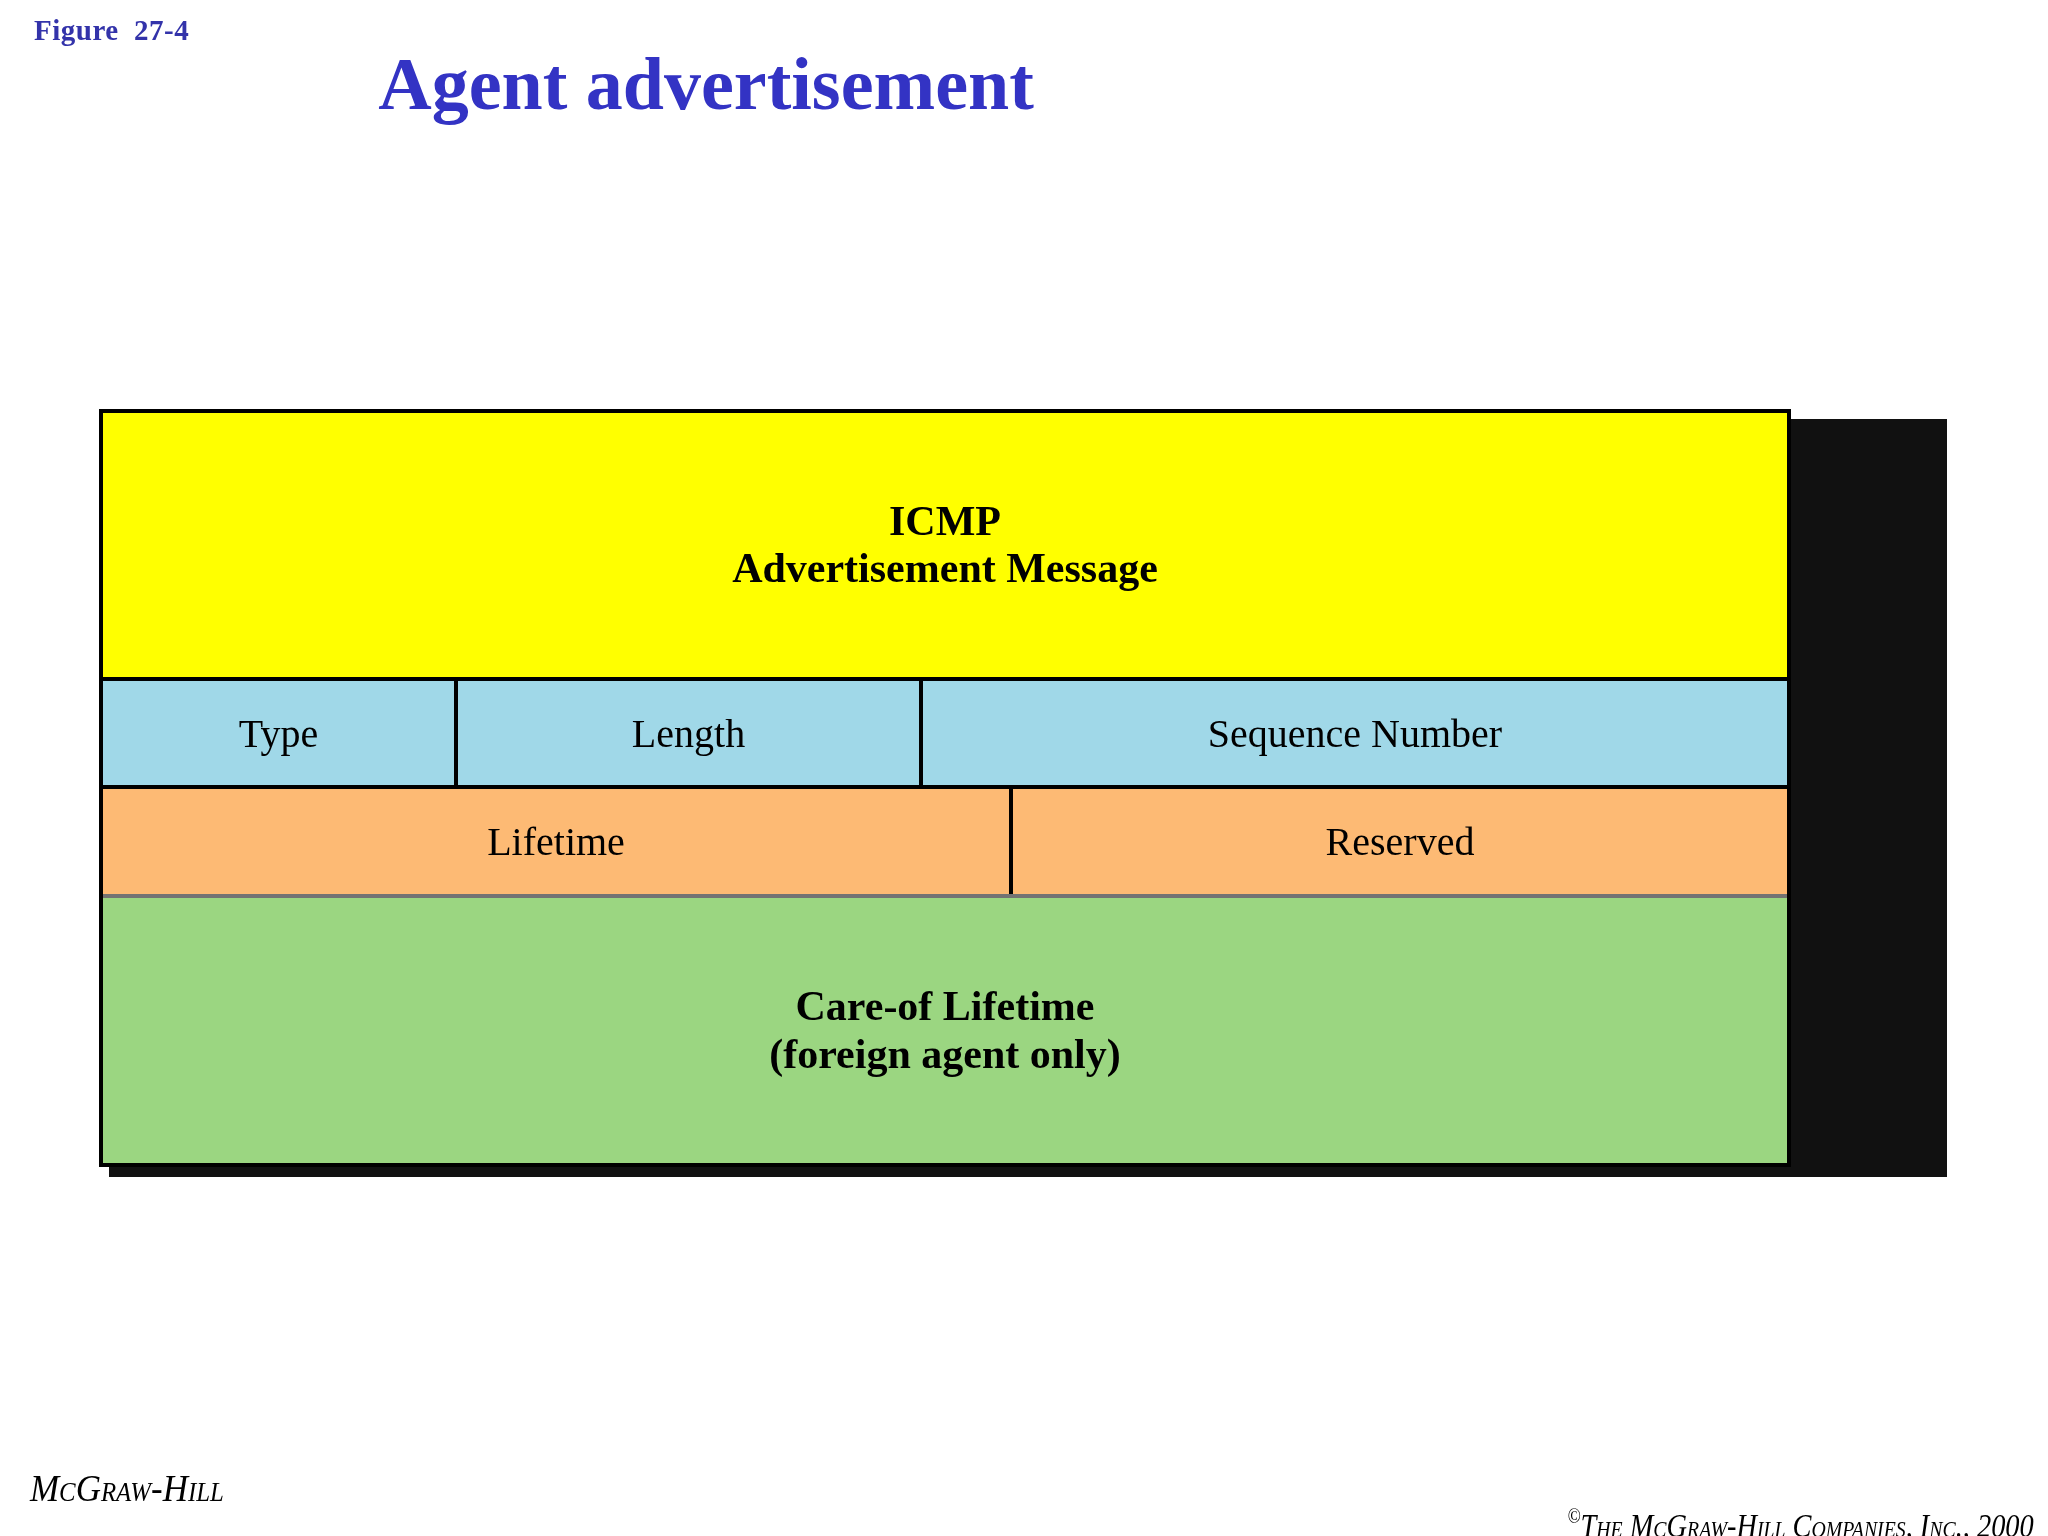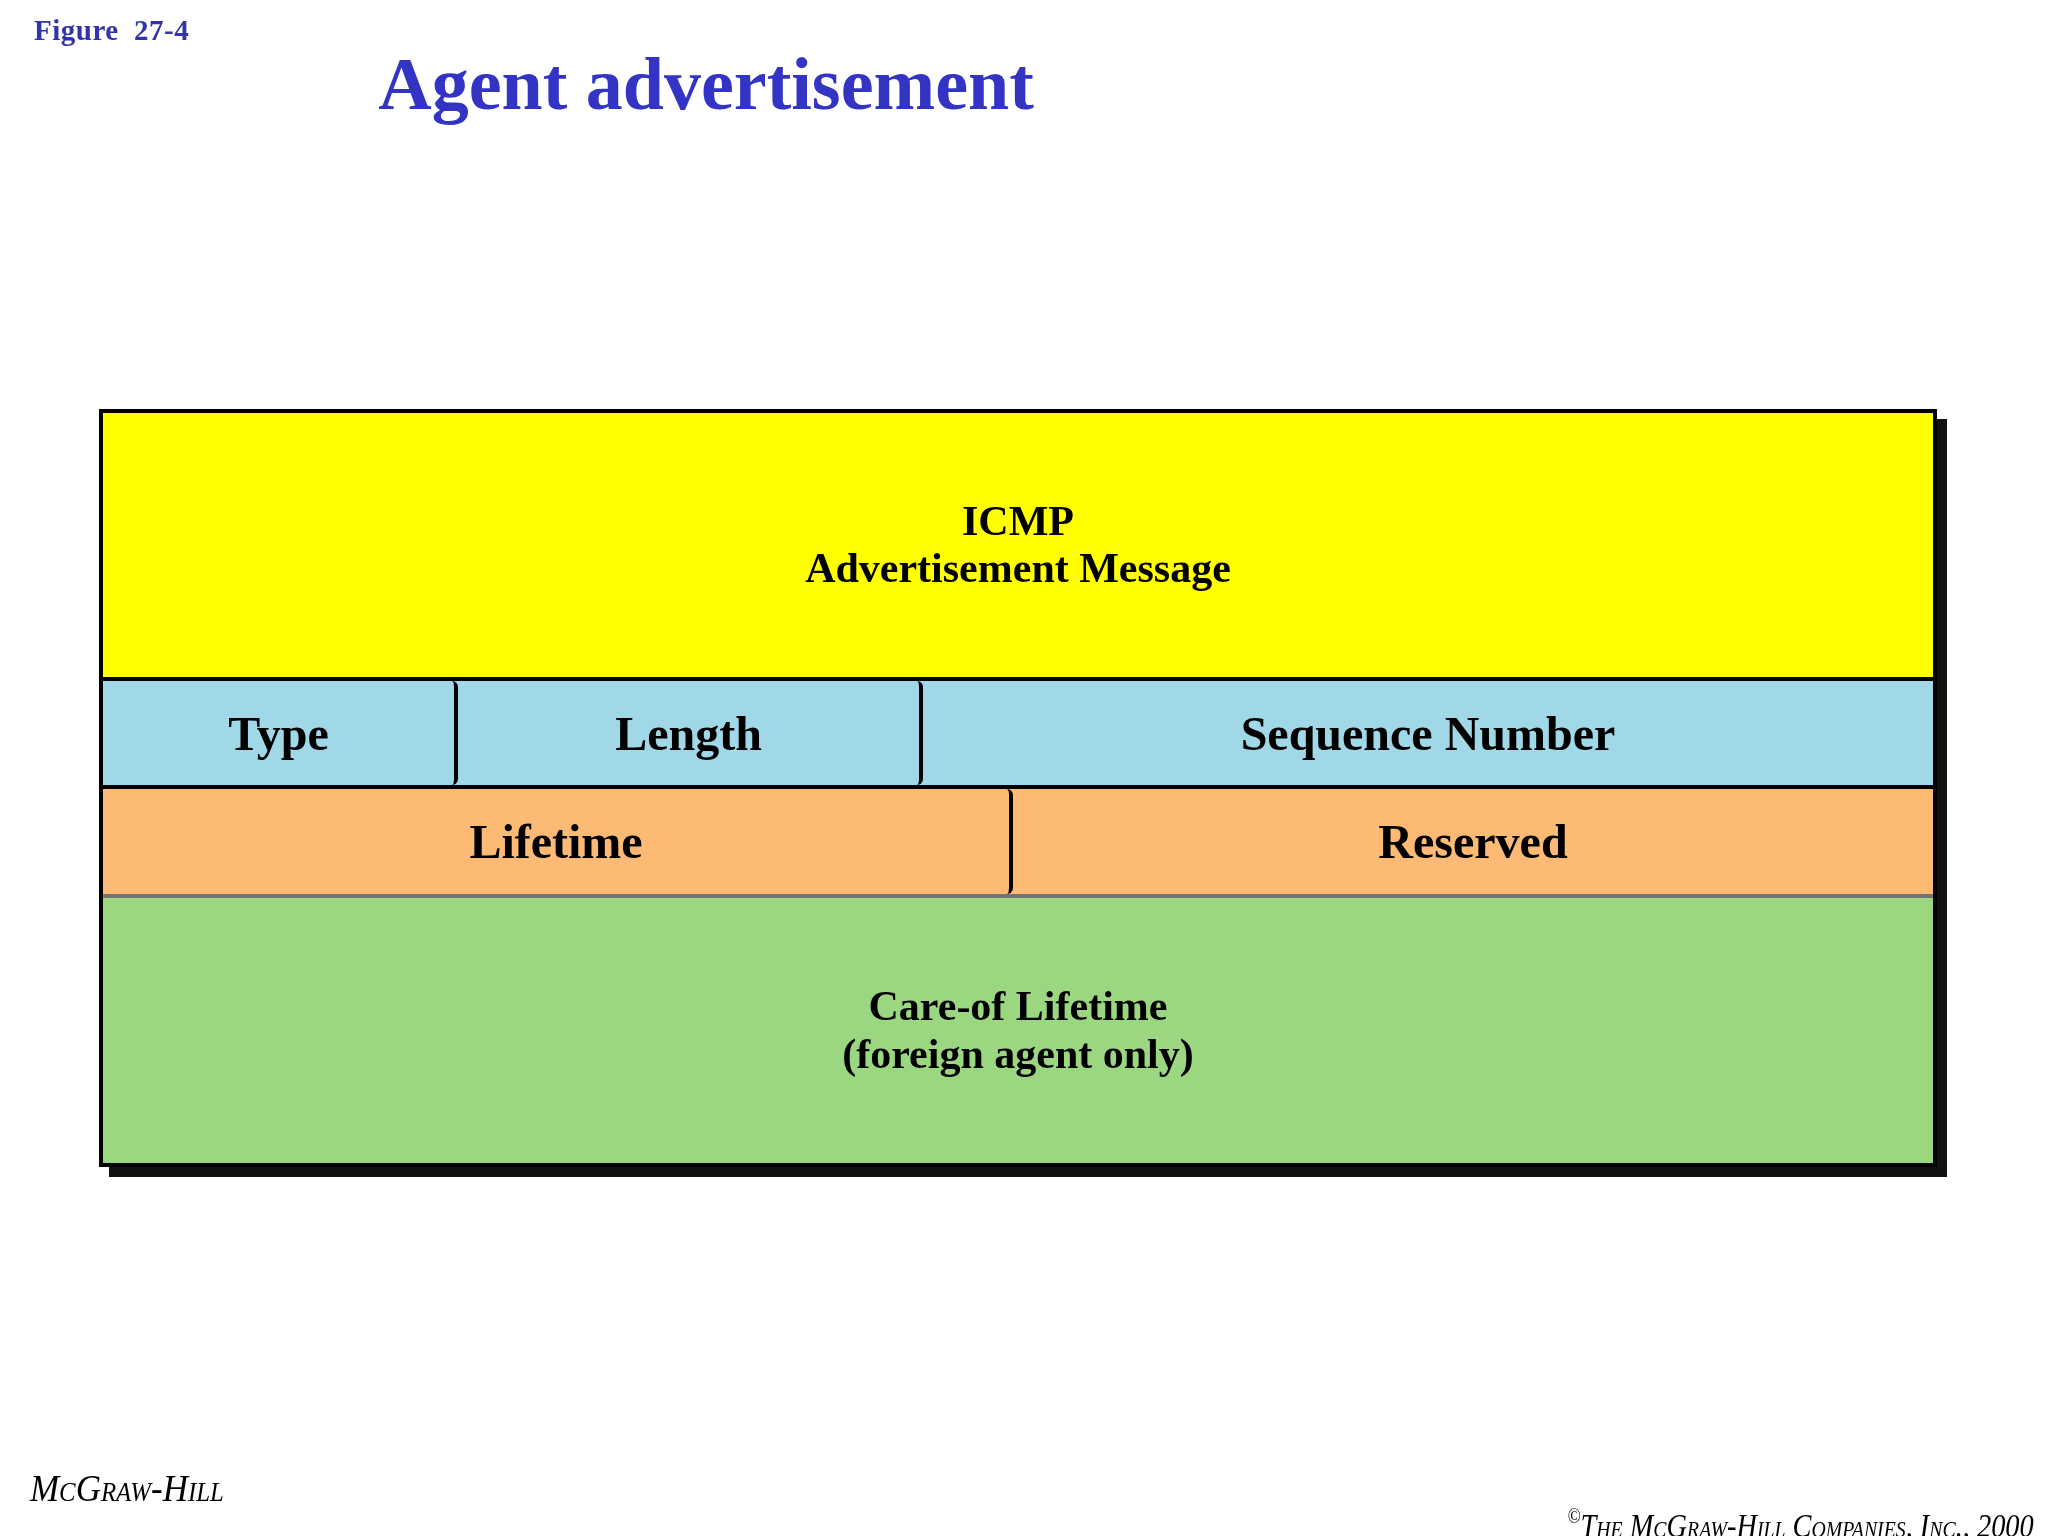--- a/index.html
+++ b/index.html
@@ -53,21 +53,21 @@
     left: 10px;
     top: 10px;
     width: 1838px;
     height: 758px;
     background: #111111;
   }
   #diagram-body {
     position: absolute;
     left: 0;
     top: 0;
-    width: 1838px;
+    width: 1692px;
     height: 758px;
     box-sizing: border-box;
     border: 4px solid #000000;
     background: #ffffff;
     display: flex;
     flex-direction: column;
   }
 
   .band {
     position: relative;
@@ -99,25 +99,24 @@
     align-items: center;
     justify-content: center;
   }
 
   .cell {
     box-sizing: border-box;
     display: flex;
     align-items: center;
     justify-content: center;
     height: 100%;
-    font-size: 48px;
-    font-weight: bold;
+    font-size: 40px;
+    font-weight: normal;
     color: #000000;
     border-right: 4px solid #000000;
-    border-radius: 6px;
   }
   .cell:last-child { border-right: none; }
 
   
   .c-type      { width: 355px; }
   .c-length    { width: 465px; }
   .c-seq       { flex: 1 1 auto; text-align: center; }
 
   
   .c-lifetime  { width: 910px; }

